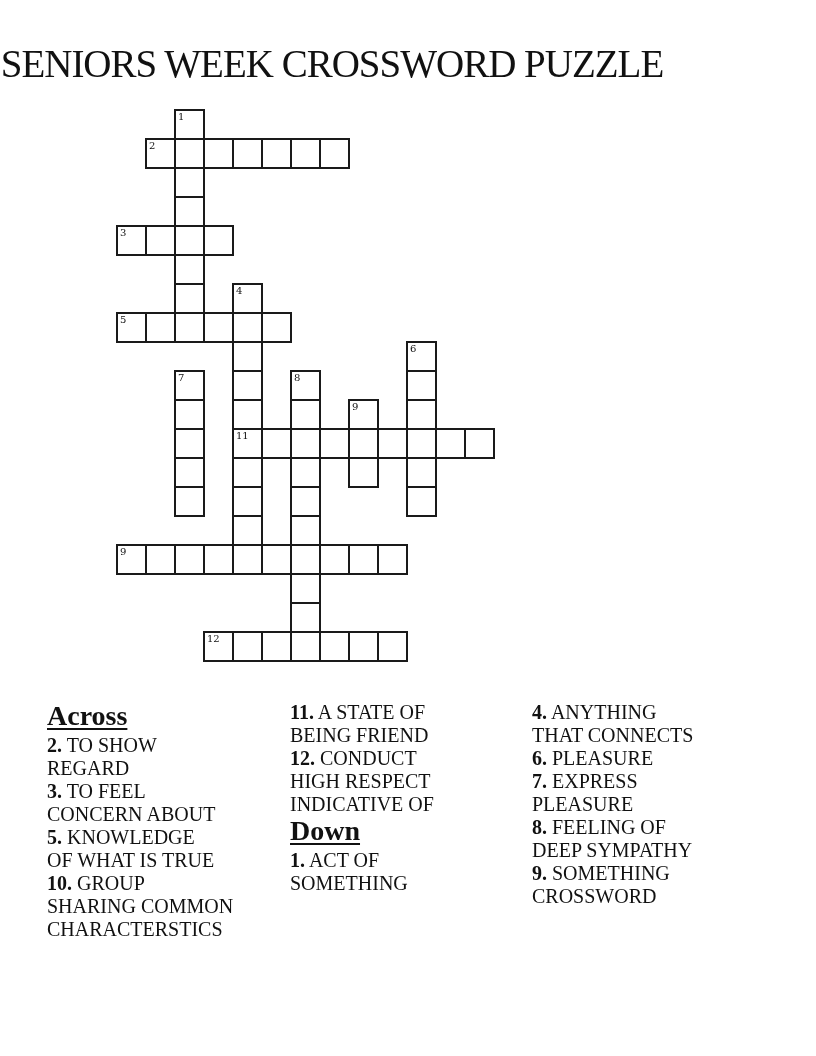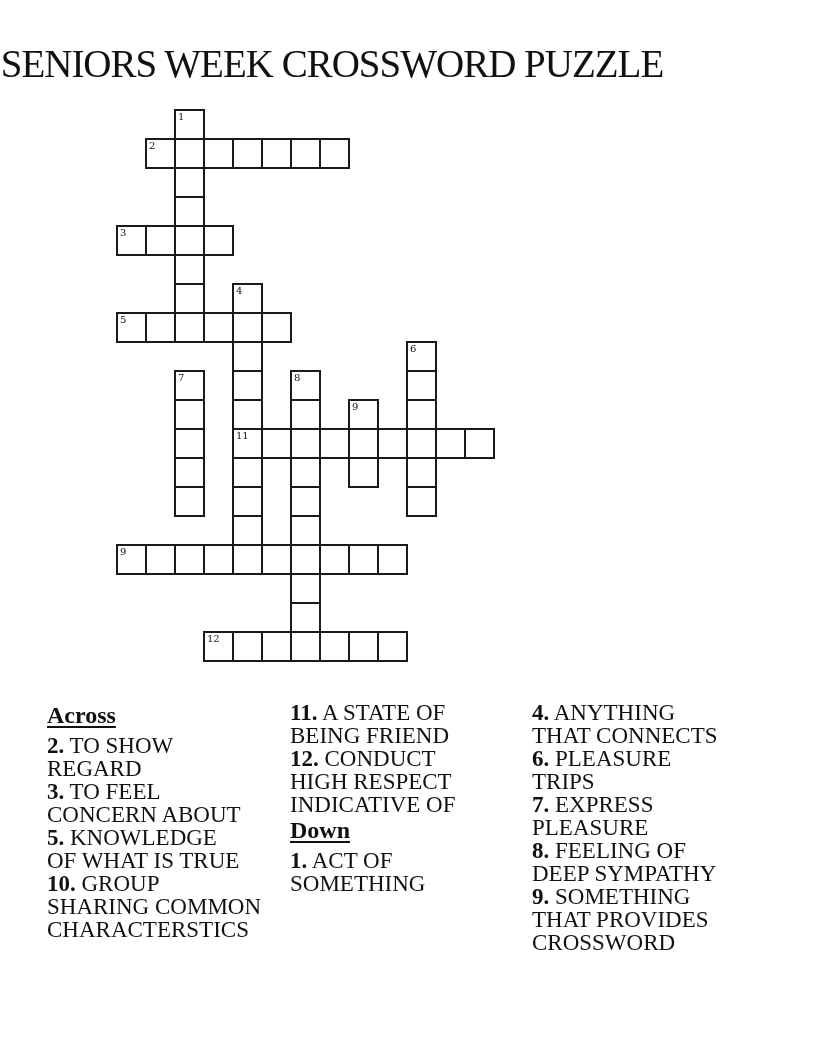--- a/index.html
+++ b/index.html
@@ -31,26 +31,26 @@
     color:#111111;
   }
 
   .clues { position:absolute; top:701px; left:0; width:816px; }
   .clue-col { position:absolute; top:0; width:245px; }
   #cluecol0 { left:47px; }
   #cluecol1 { left:290px; }
   #cluecol2 { left:532px; }
 
   .clue-head {
-    font-size:24px; font-weight:bold; line-height:25px;
+    font-size:28px; font-weight:bold; line-height:25px;
     text-decoration:underline; text-decoration-thickness:2px; text-underline-offset:3px;
     margin:2px 0 6px 0; white-space:nowrap;
   }
   .clue { margin:0; }
-  .clue-line { font-size:23px; line-height:23px; white-space:nowrap; }
+  .clue-line { font-size:20px; line-height:23px; white-space:nowrap; }
   .clue-num { font-weight:bold; }
 </style>
 </head>
 <body>
 
 <div class="sheet">
   <h1 class="title">SENIORS WEEK CROSSWORD PUZZLE</h1>
 
   <div class="grid" id="grid">
       <div class="cell" style="left: 58px; top: 0px;">
@@ -190,30 +190,28 @@
           <div class="clue-line">SOMETHING</div>
         </div>
       </div>
     <div class="clue-col" id="cluecol2">
         <div class="clue">
           <div class="clue-line"><span class="clue-num">4.</span> ANYTHING</div>
           <div class="clue-line">THAT CONNECTS</div>
         </div>
         <div class="clue">
           <div class="clue-line"><span class="clue-num">6.</span> PLEASURE</div>
-          <div class="clue-line">TRIPS</div>
         </div>
         <div class="clue">
           <div class="clue-line"><span class="clue-num">7.</span> EXPRESS</div>
           <div class="clue-line">PLEASURE</div>
         </div>
         <div class="clue">
           <div class="clue-line"><span class="clue-num">8.</span> FEELING OF</div>
           <div class="clue-line">DEEP SYMPATHY</div>
         </div>
         <div class="clue">
           <div class="clue-line"><span class="clue-num">9.</span> SOMETHING</div>
-          <div class="clue-line">THAT PROVIDES</div>
           <div class="clue-line">CROSSWORD</div>
         </div>
       </div>
   </div>
 </div>
 
 </body></html>

